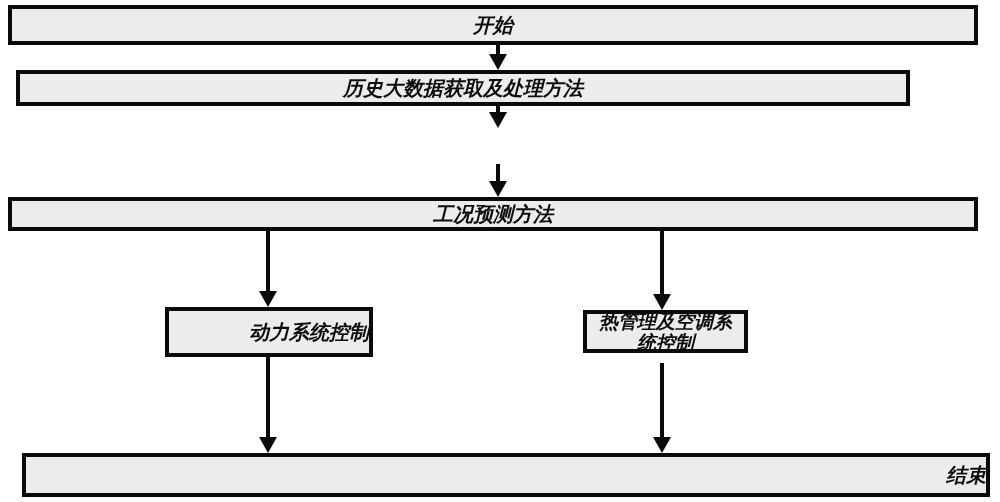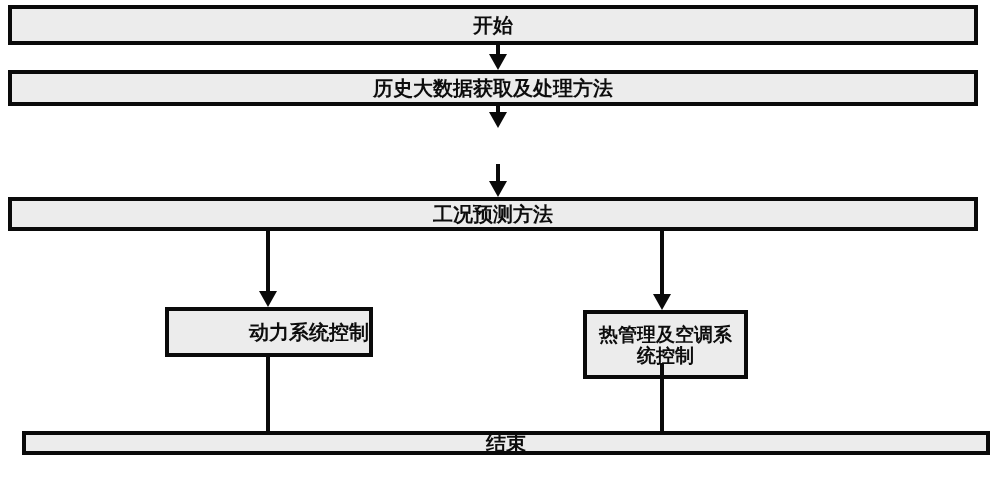--- a/index.html
+++ b/index.html
@@ -22,34 +22,35 @@
     background: var(--box-fill, #ececec);
     border: 4px solid var(--box-border, #0a0a0a);
     display: flex;
     align-items: center;
     justify-content: center;
     text-align: center;
     color: #0d0d0d;
     font-weight: bold;
     font-size: 20px;
     line-height: 22px;
+    font-style: italic;
   }
   .lbl { display: block; }
 
   
   #n-start      { left: 8px;   top: 5px;   width: 970px; height: 40px; }
-  #n-history    { left: 8px;   top: 70px;  width: 970px; height: 36px; justify-content: center; }
+  #n-history    { left: 16px;   top: 70px;  width: 894px; height: 36px; justify-content: center; }
   #n-traffic    { left: 7px;   top: 128px; width: 971px; height: 36px; }
   #n-prediction { left: 8px;   top: 197px; width: 970px; height: 34px; text-align: right; }
   
   #n-power      { left: 165px; top: 307px; width: 208px; height: 50px; justify-content: flex-end; }
-  #n-thermal    { left: 583px; top: 310px; width: 165px; height: 69px;
+  #n-thermal    { left: 583px; top: 310px; width: 165px; height: 43px;
                   font-size: 19px; line-height: 21px; padding: 0 8px;
                   word-break: break-all; }
-  #n-end        { left: 22px;  top: 431px; width: 968px; height: 24px; }
+  #n-end        { left: 22px;  top: 453px; width: 968px; height: 44px; justify-content: flex-end; }
 
   
   .arrow {
     position: absolute;
     width: 18px;
     display: flex;
     flex-direction: column;
     align-items: center;
   }
   .arrow .shaft {

